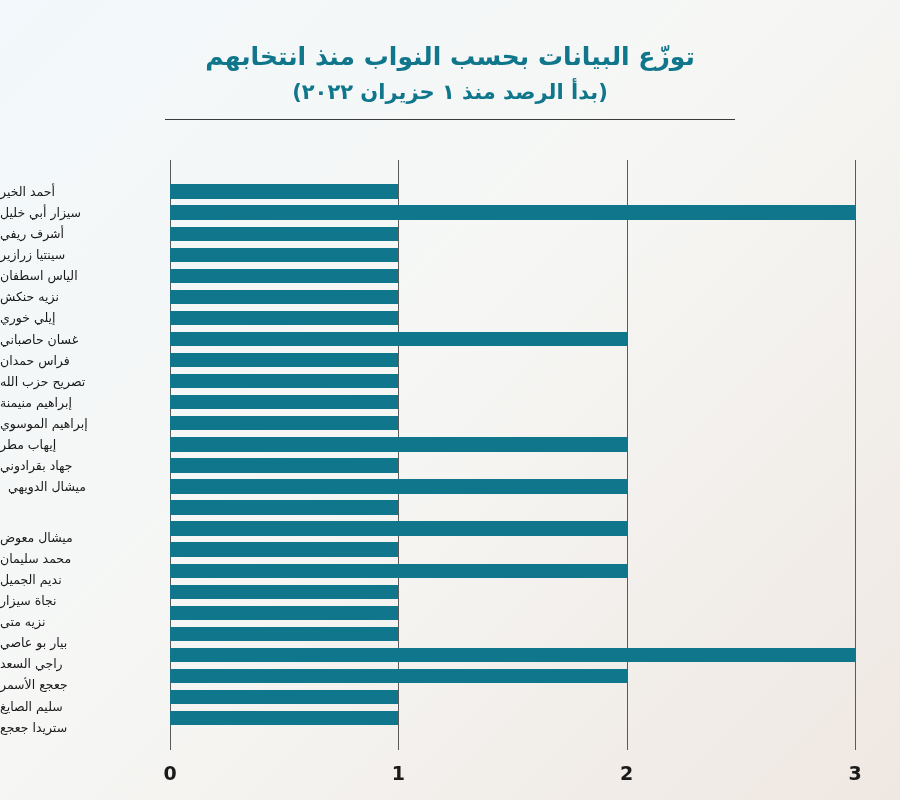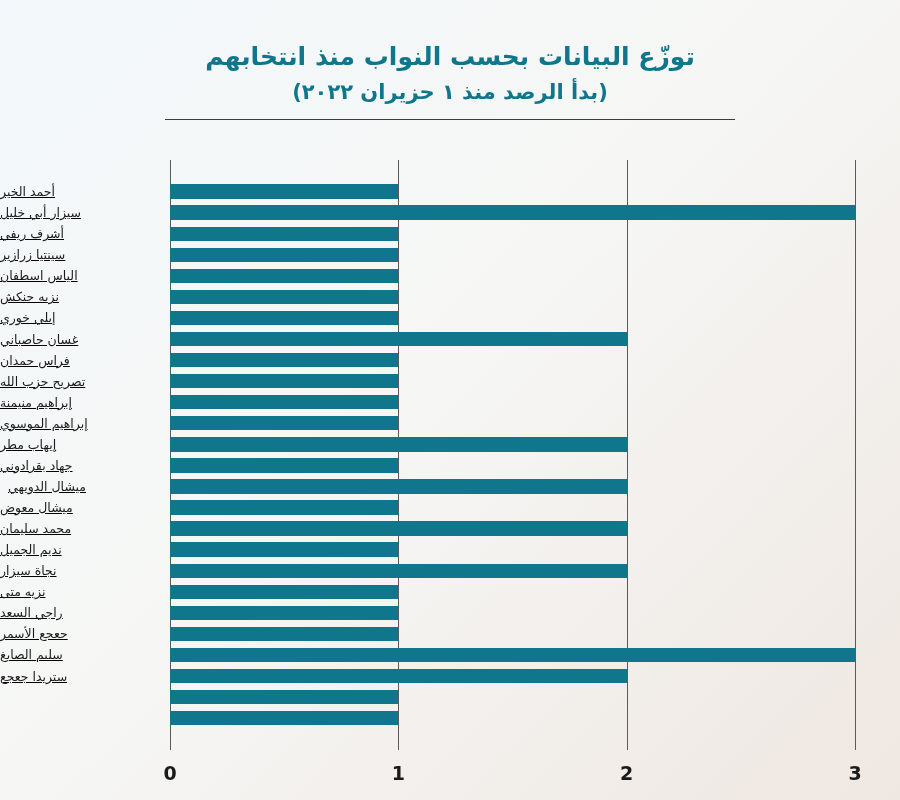--- a/index.html
+++ b/index.html
@@ -135,41 +135,42 @@
 
 <div class="page">
 
   <div class="title-block">
     <div class="chart-title">توزّع البيانات بحسب النواب منذ انتخابهم</div>
     <div class="chart-subtitle">(بدأ الرصد منذ ١ حزيران ٢٠٢٢)</div>
     <div class="title-rule"></div>
   </div>
 
   <div class="plot-wrap">
-    <div class="ylabels" id="ylabels" style="padding-top: 21.0714px; box-sizing: border-box; text-decoration: underline;">
+    <div class="ylabels" id="ylabels" style="padding-top: 21.0714px; box-sizing: border-box;">
         <div class="ylabel" style="height: 21.0714px; line-height: 21.0714px;">أحمد الخير</div>
         <div class="ylabel" style="height: 21.0714px; line-height: 21.0714px;">سيزار أبي خليل</div>
         <div class="ylabel" style="height: 21.0714px; line-height: 21.0714px;">أشرف ريفي</div>
         <div class="ylabel" style="height: 21.0714px; line-height: 21.0714px;">سينتيا زرازير</div>
         <div class="ylabel" style="height: 21.0714px; line-height: 21.0714px;">الياس اسطفان</div>
         <div class="ylabel" style="height: 21.0714px; line-height: 21.0714px;">نزيه حنكش</div>
         <div class="ylabel" style="height: 21.0714px; line-height: 21.0714px;">إيلي خوري</div>
         <div class="ylabel" style="height: 21.0714px; line-height: 21.0714px;">غسان حاصباني</div>
         <div class="ylabel" style="height: 21.0714px; line-height: 21.0714px;">فراس حمدان</div>
         <div class="ylabel" style="height: 21.0714px; line-height: 21.0714px;">تصريح حزب الله</div>
         <div class="ylabel" style="height: 21.0714px; line-height: 21.0714px;">إبراهيم منيمنة</div>
         <div class="ylabel" style="height: 21.0714px; line-height: 21.0714px;">إبراهيم الموسوي</div>
         <div class="ylabel" style="height: 21.0714px; line-height: 21.0714px;">إيهاب مطر</div>
         <div class="ylabel" style="height: 21.0714px; line-height: 21.0714px;">جهاد بقرادوني</div>
         <div class="ylabel" style="height: 21.0714px; line-height: 21.0714px; padding-left: 8px;">ميشال الدويهي</div>
-        <div class="ylabel" style="height: 21.0714px; line-height: 21.0714px;">ميشال معوض</div>
+        <div class="ylabel" style="height: 21.0714px; line-height: 21.0714px; margin-top: 30px;">ميشال معوض</div>
         <div class="ylabel" style="height: 21.0714px; line-height: 21.0714px;">محمد سليمان</div>
         <div class="ylabel" style="height: 21.0714px; line-height: 21.0714px;">نديم الجميل</div>
         <div class="ylabel" style="height: 21.0714px; line-height: 21.0714px;">نجاة سيزار</div>
         <div class="ylabel" style="height: 21.0714px; line-height: 21.0714px;">نزيه متى</div>
+        <div class="ylabel" style="height: 21.0714px; line-height: 21.0714px;">بيار بو عاصي</div>
         <div class="ylabel" style="height: 21.0714px; line-height: 21.0714px;">راجي السعد</div>
         <div class="ylabel" style="height: 21.0714px; line-height: 21.0714px;">جعجع الأسمر</div>
         <div class="ylabel" style="height: 21.0714px; line-height: 21.0714px;">سليم الصايغ</div>
         <div class="ylabel" style="height: 21.0714px; line-height: 21.0714px;">ستريدا جعجع</div>
       </div>
     <div class="plot">
       <div id="gridlines">
           <div class="gridline" style="left: 0px;"></div>
           <div class="gridline" style="left: 228.333px;"></div>
           <div class="gridline" style="left: 456.667px;"></div>

